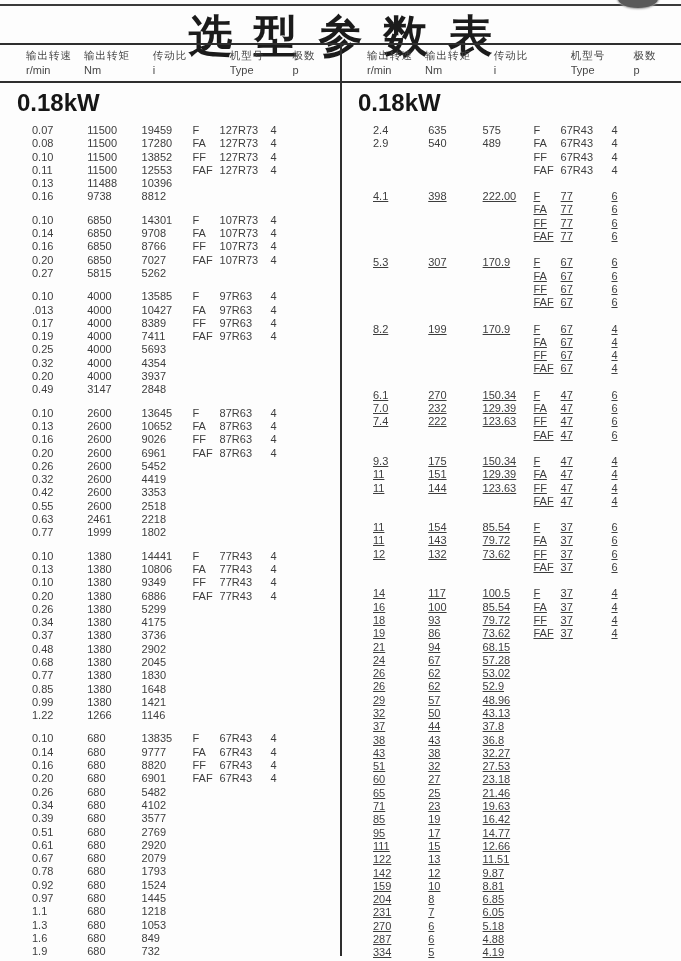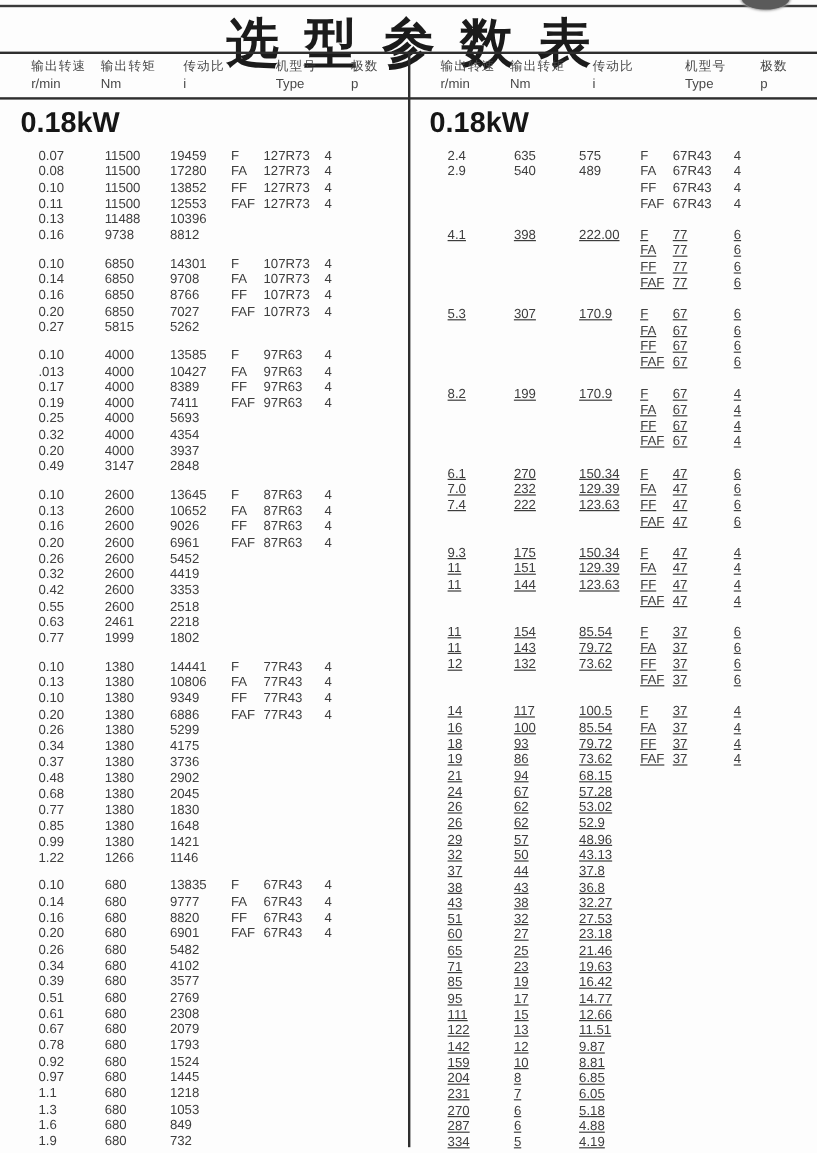--- a/index.html
+++ b/index.html
@@ -506,21 +506,21 @@
           <span class="c1">0.51</span>
           <span class="c2">680</span>
           <span class="c3">2769</span>
           <span class="c4a"></span>
           <span class="c4b"></span>
           <span class="c5"></span>
         </div>
         <div class="row">
           <span class="c1">0.61</span>
           <span class="c2">680</span>
-          <span class="c3">2308</span>
+          <span class="c3">2920</span>
           <span class="c4a"></span>
           <span class="c4b"></span>
           <span class="c5"></span>
         </div>
         <div class="row">
           <span class="c1">0.67</span>
           <span class="c2">680</span>
           <span class="c3">2079</span>
           <span class="c4a"></span>
           <span class="c4b"></span>

